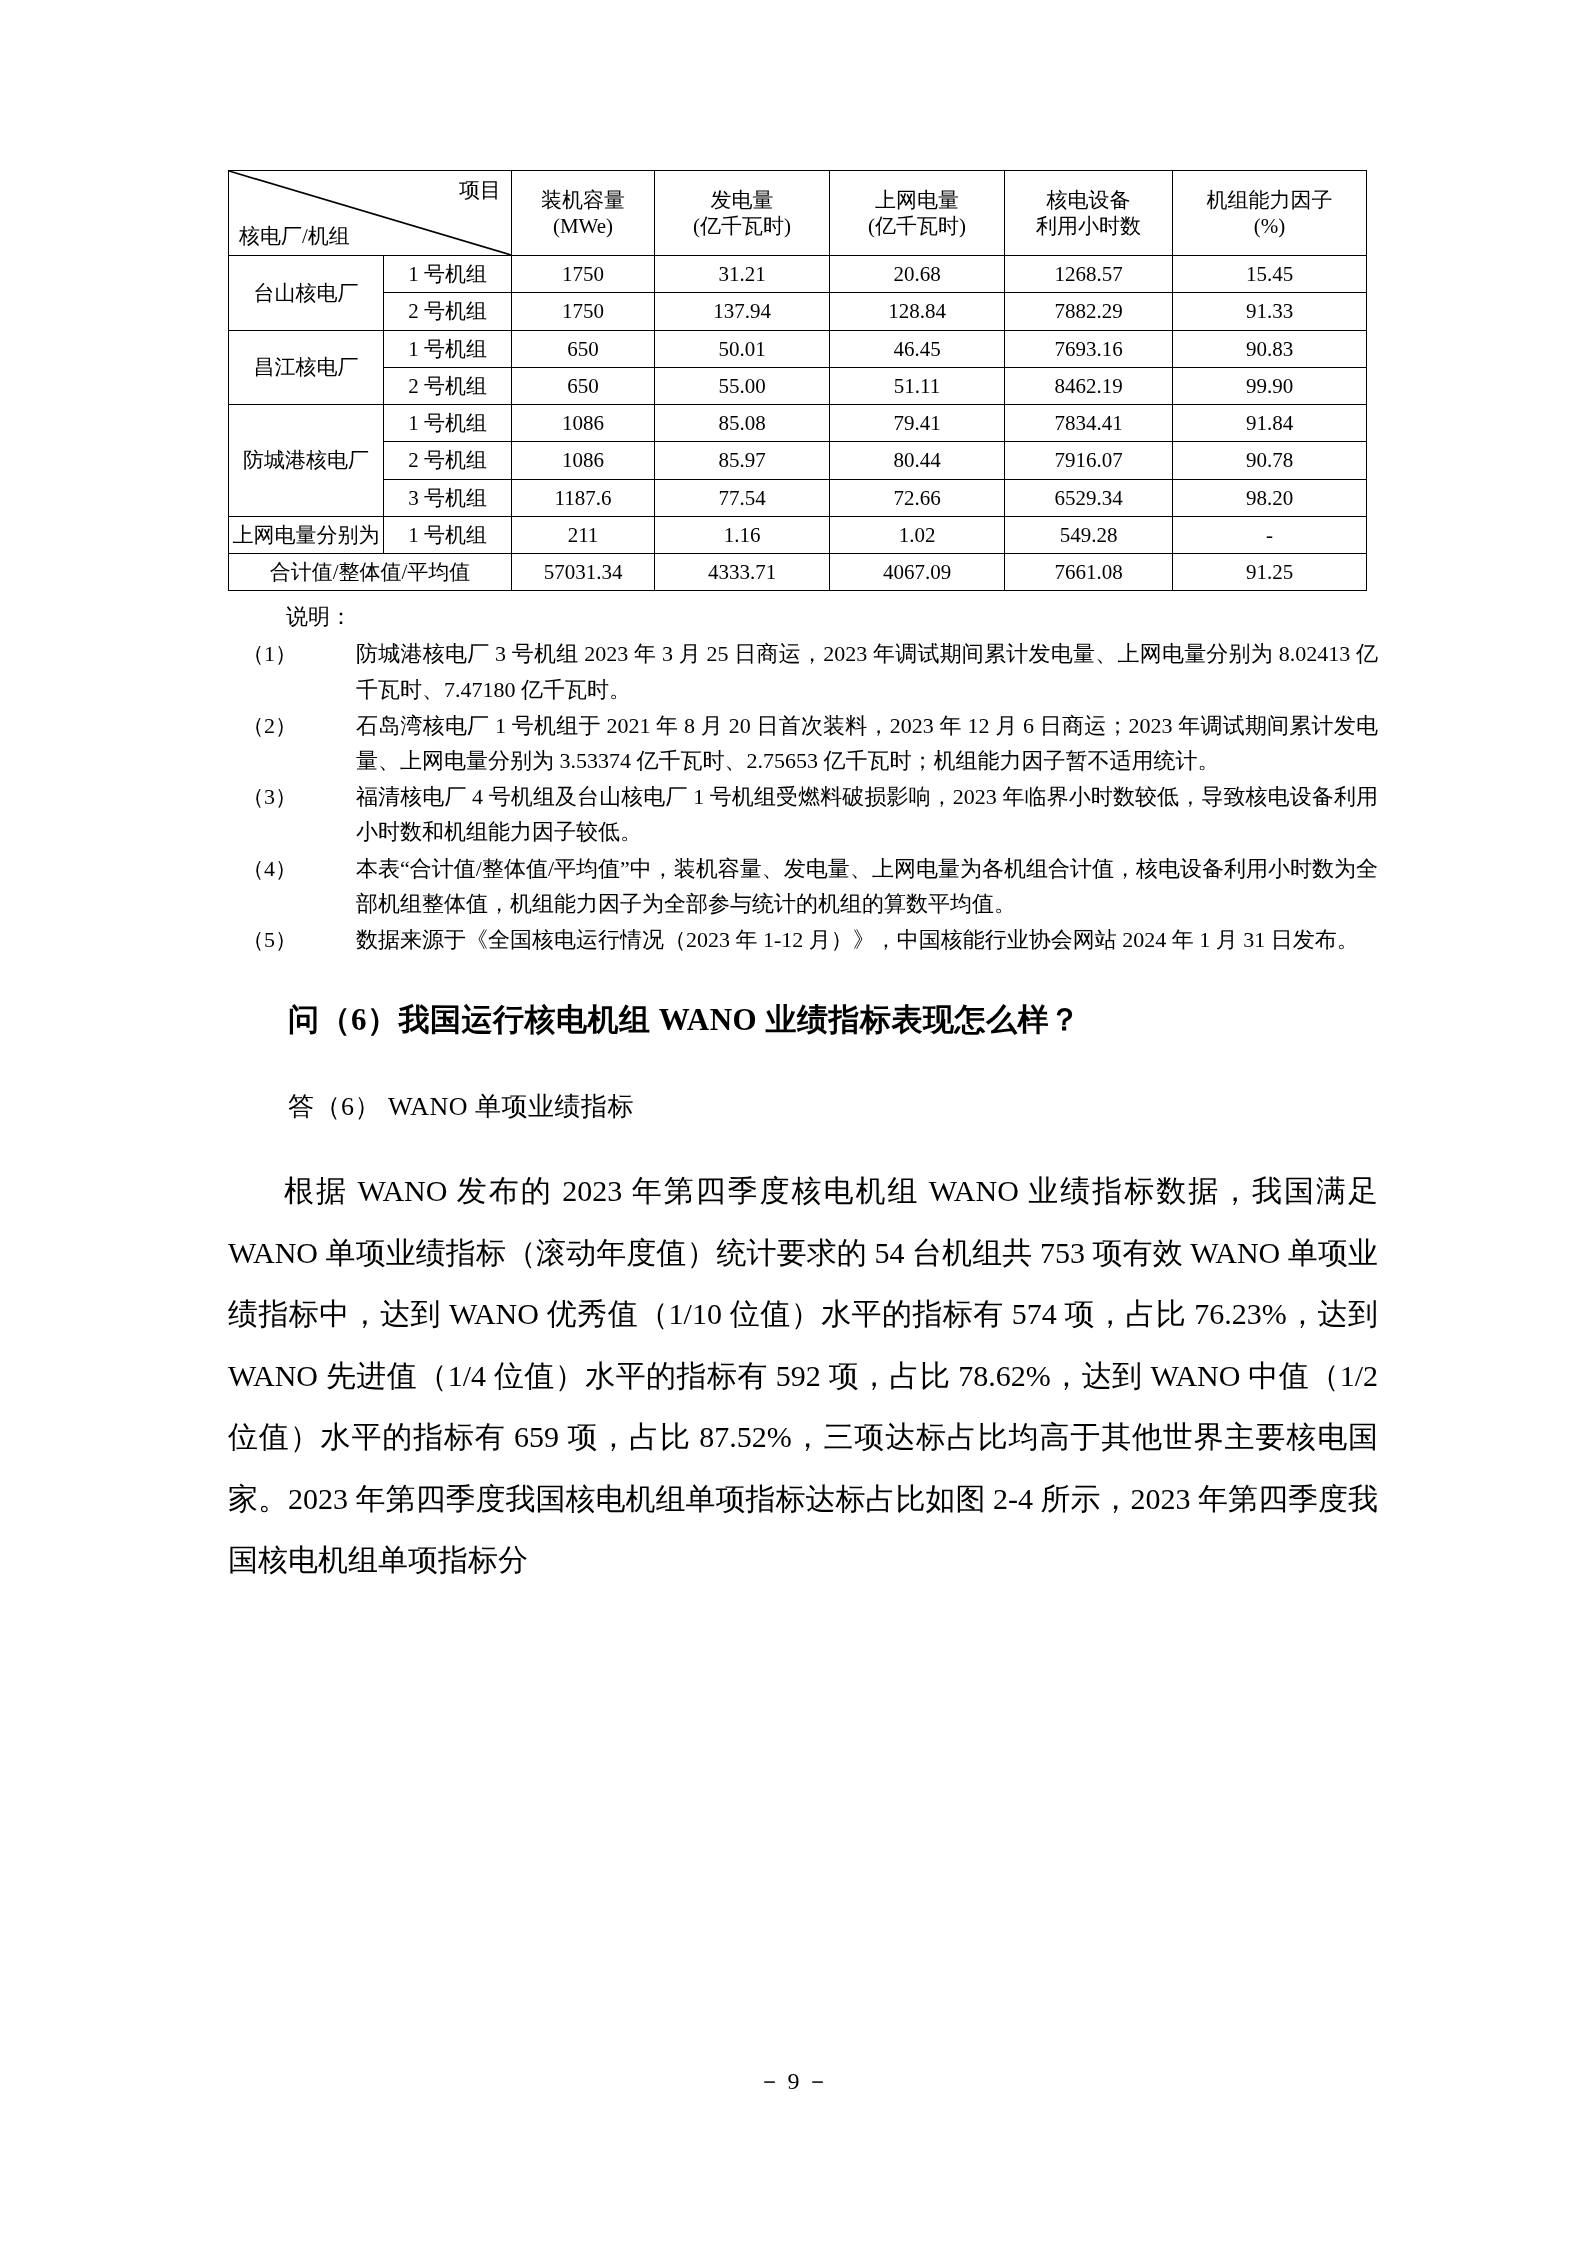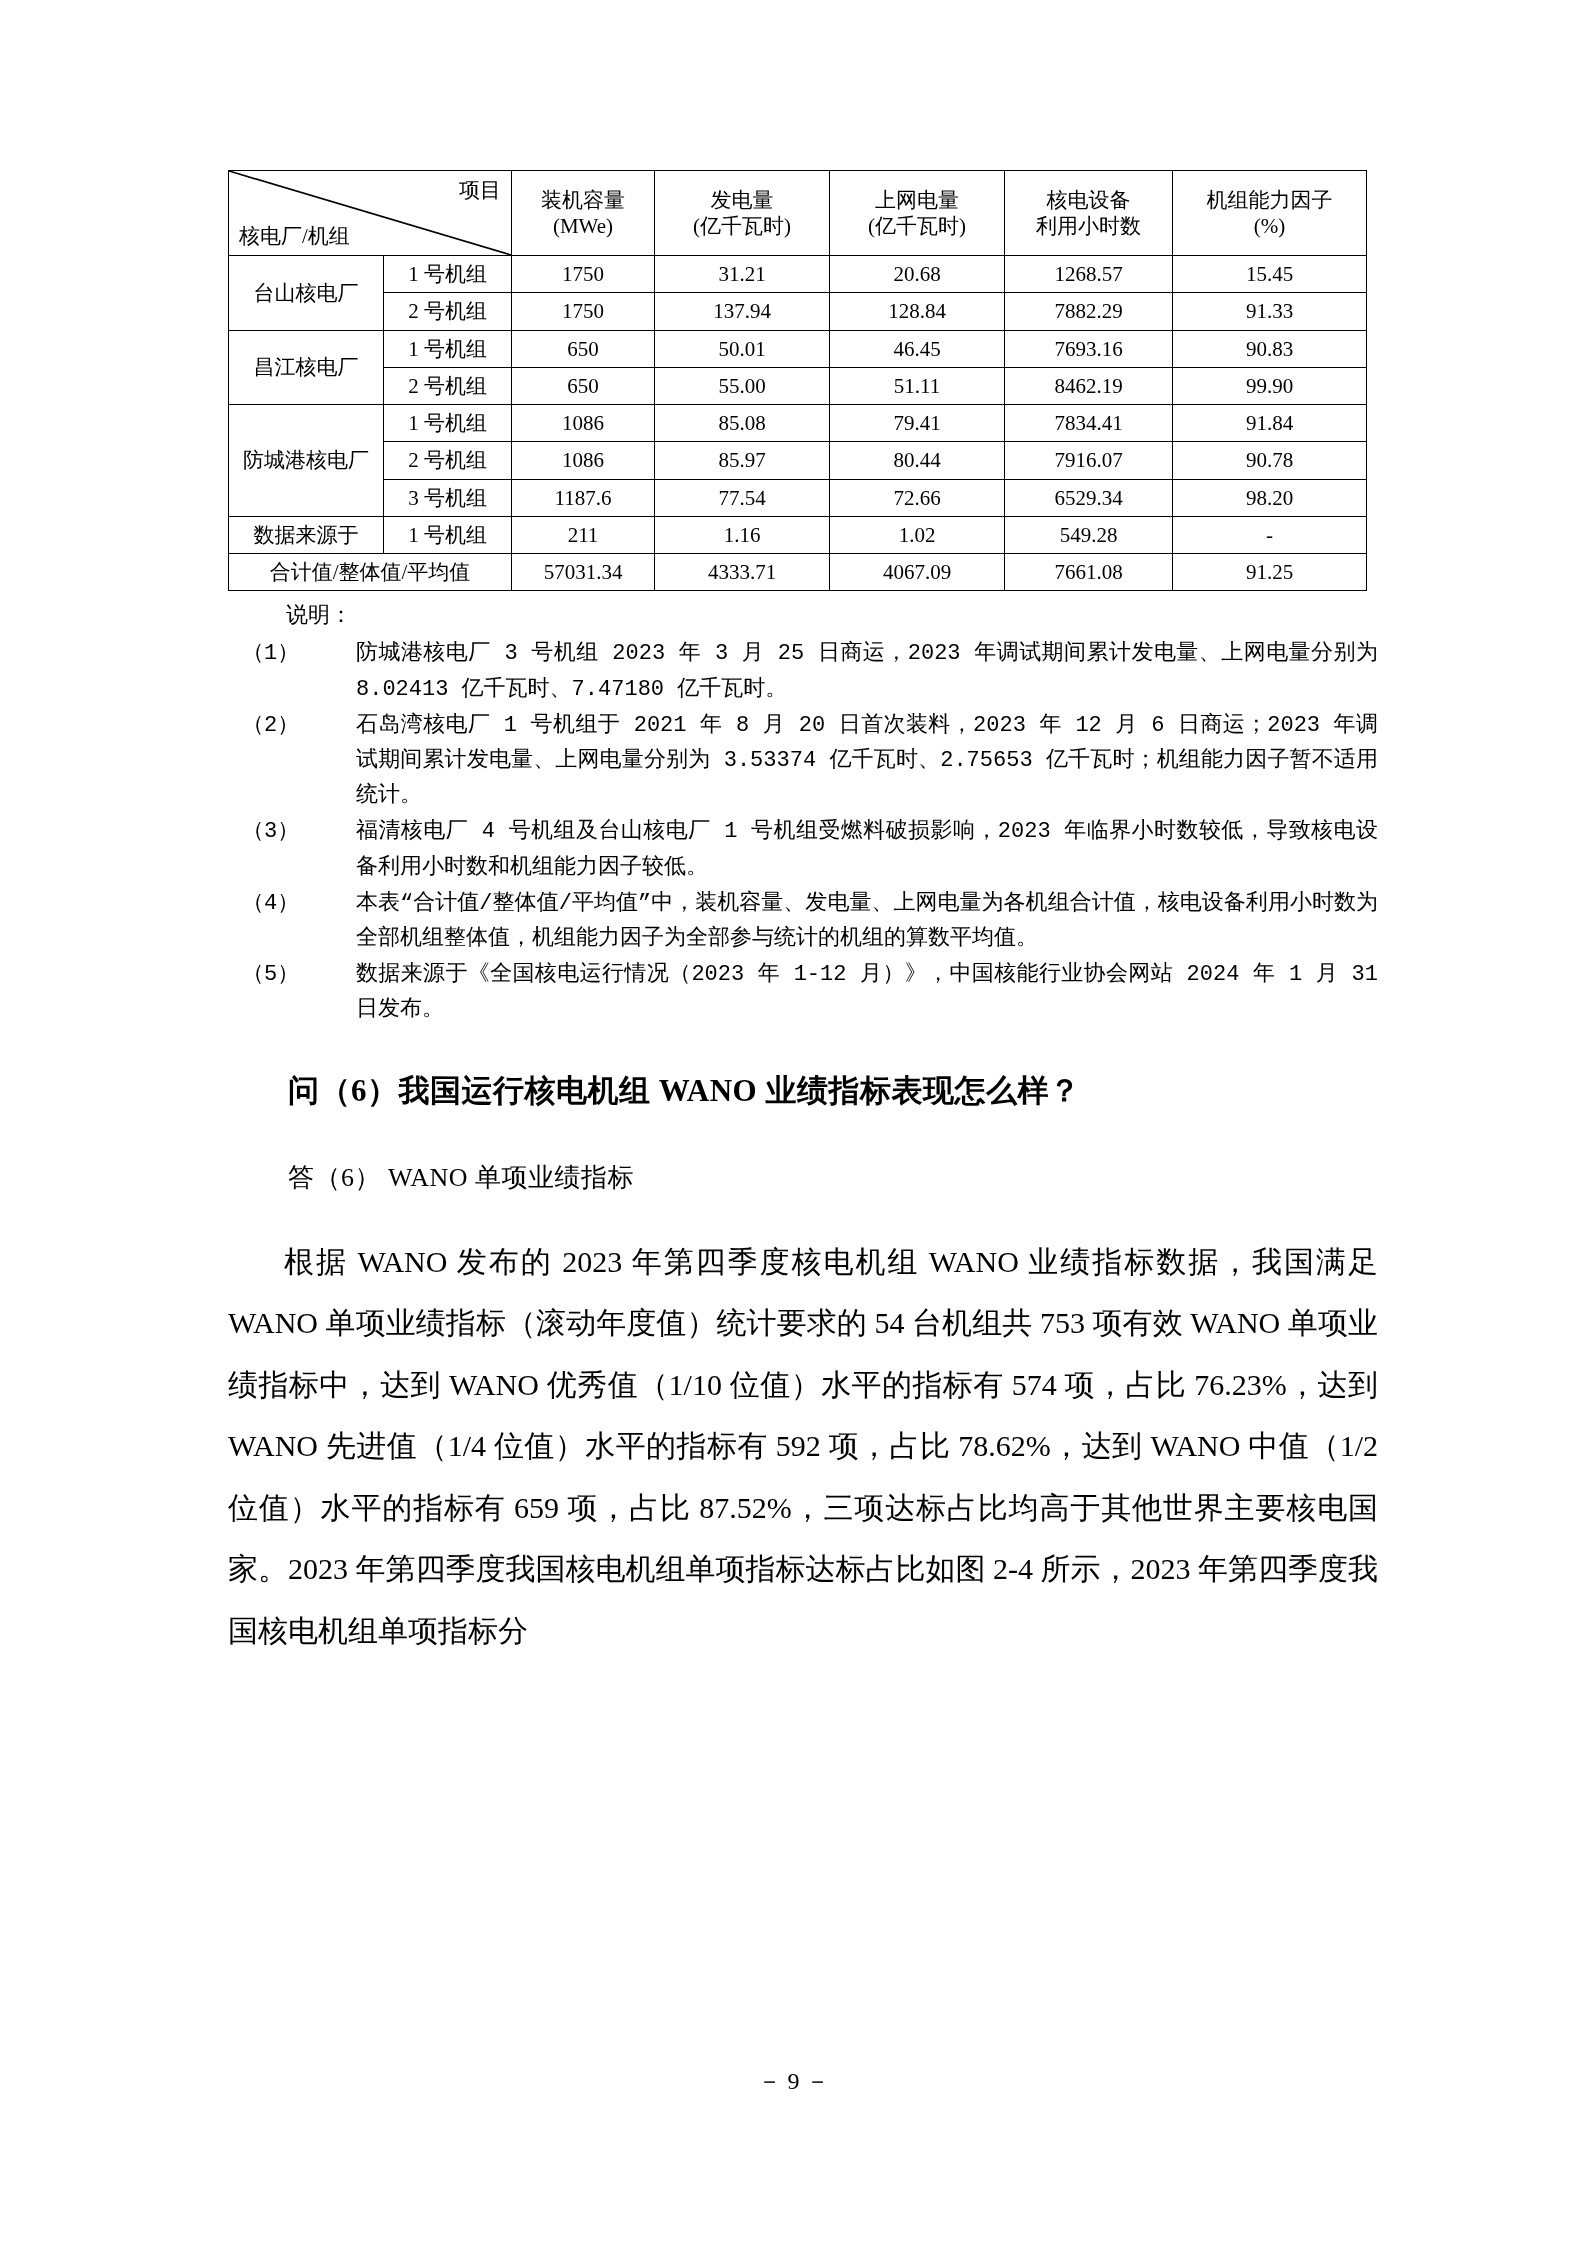--- a/index.html
+++ b/index.html
@@ -75,21 +75,20 @@
   }
   .total-label {
     text-align: center;
   }
 
   
   .notes {
     margin-top: 8px;
     font-size: 22px;
     line-height: 1.6;
-    font-family: Liberation Mono, monospace;
   }
   .notes .title {
     margin-left: 58px;
     margin-bottom: 2px;
   }
   .note-row {
     display: flex;
     align-items: flex-start;
     margin-bottom: 1px;
   }
@@ -243,21 +242,21 @@
         <tr>
           <td>3 号机组</td>
           <td>1187.6</td>
           <td>77.54</td>
           <td>72.66</td>
           <td>6529.34</td>
           <td>98.20</td>
         </tr>
 
         <tr>
-          <td class="plant-name">数据来源于</td>
+          <td class="plant-name">上网电量分别为</td>
           <td>1 号机组</td>
           <td>211</td>
           <td>1.16</td>
           <td>1.02</td>
           <td>549.28</td>
           <td>-</td>
         </tr>
 
         <tr>
           <td class="total-label" colspan="2">合计值/整体值/平均值</td>

